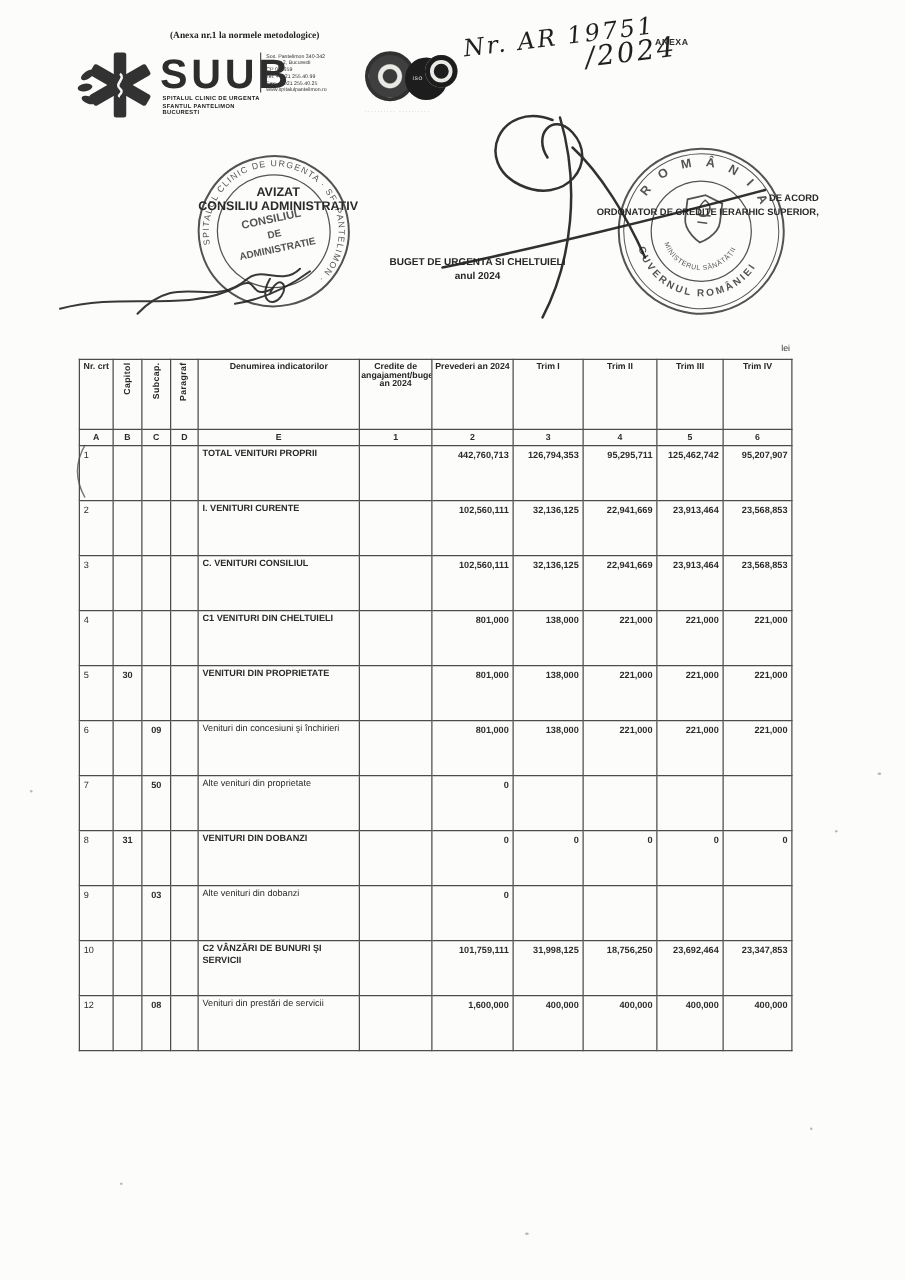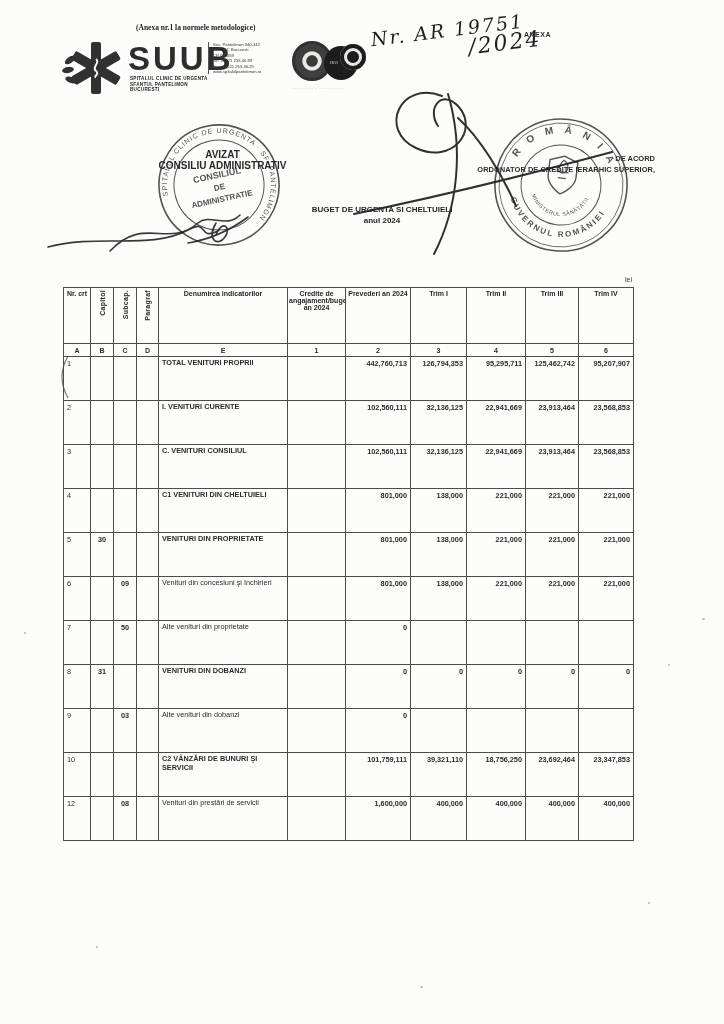--- a/index.html
+++ b/index.html
@@ -362,21 +362,21 @@
           <td class="num"></td>
         </tr>
         <tr>
           <td class="nr">10</td>
           <td class="code"></td>
           <td class="code"></td>
           <td class="code"></td>
           <td class="name caps">C2 VÂNZĂRI DE BUNURI ŞI SERVICII</td>
           <td class="num"></td>
           <td class="num">101,759,111</td>
-          <td class="num">39,321,110</td>
+          <td class="num">31,998,125</td>
           <td class="num">18,756,250</td>
           <td class="num">23,692,464</td>
           <td class="num">23,347,853</td>
         </tr>
         <tr>
           <td class="nr">12</td>
           <td class="code"></td>
           <td class="code">08</td>
           <td class="code"></td>
           <td class="name">Venituri din prestări de servicii</td>

